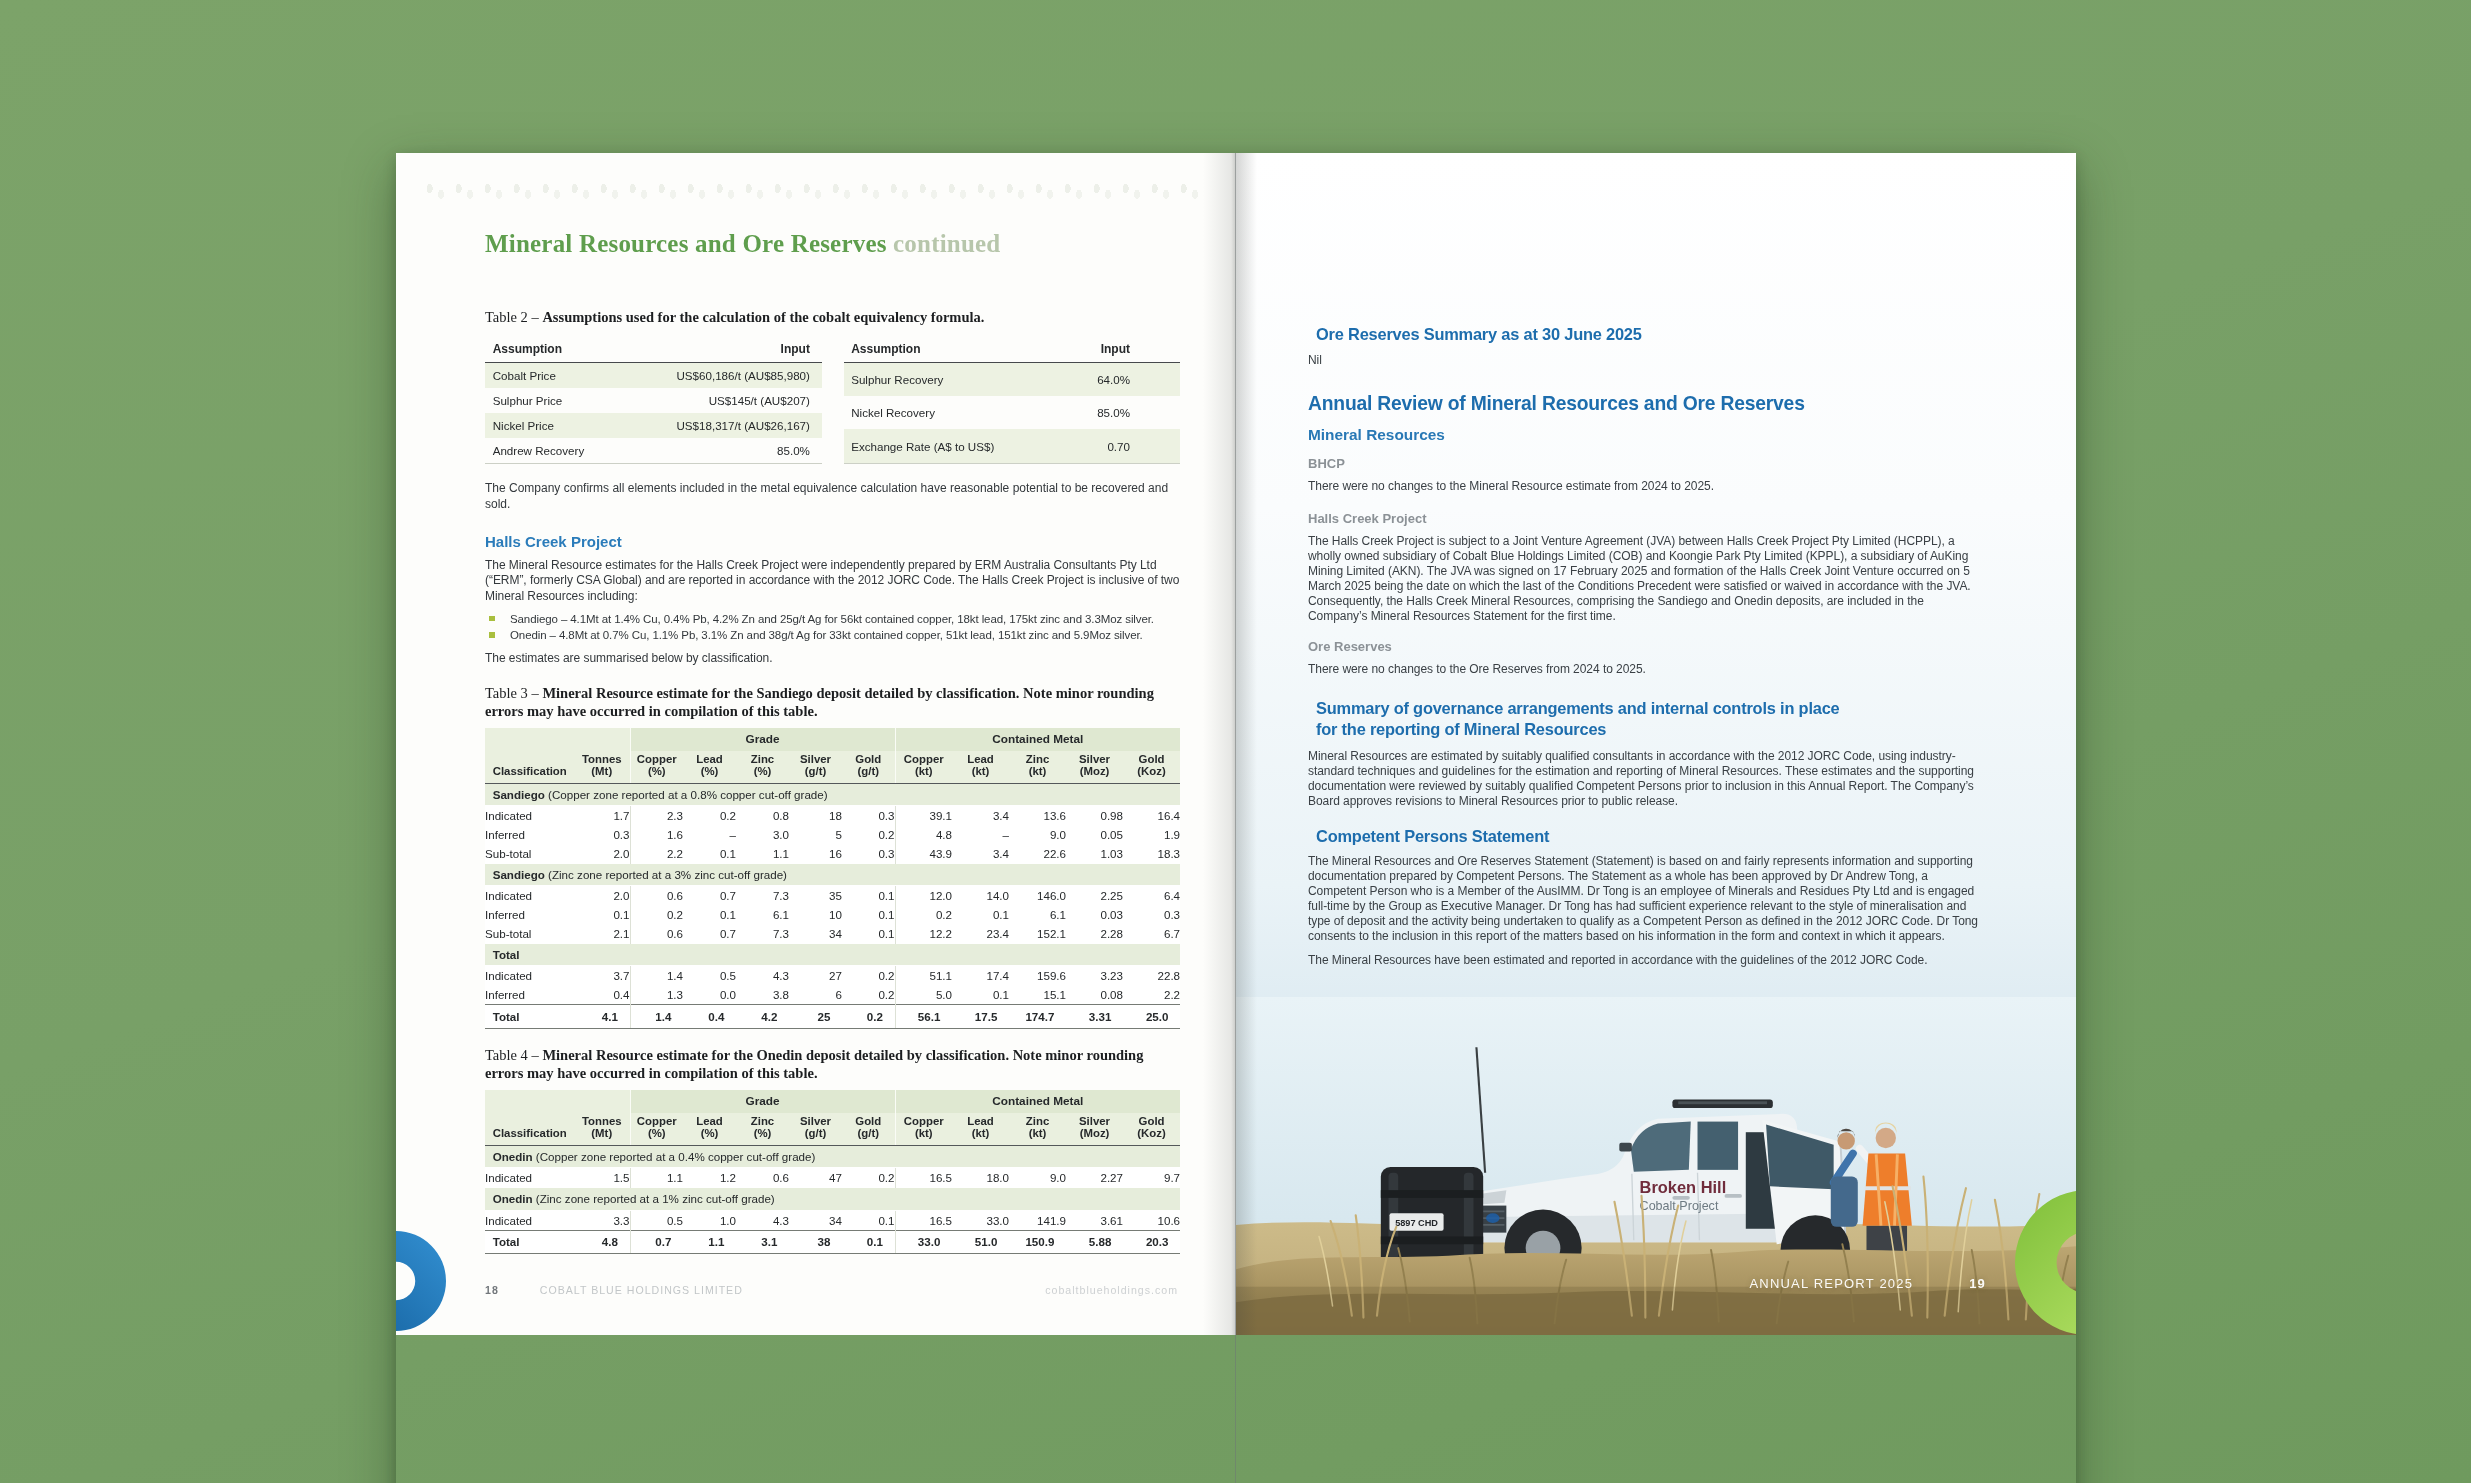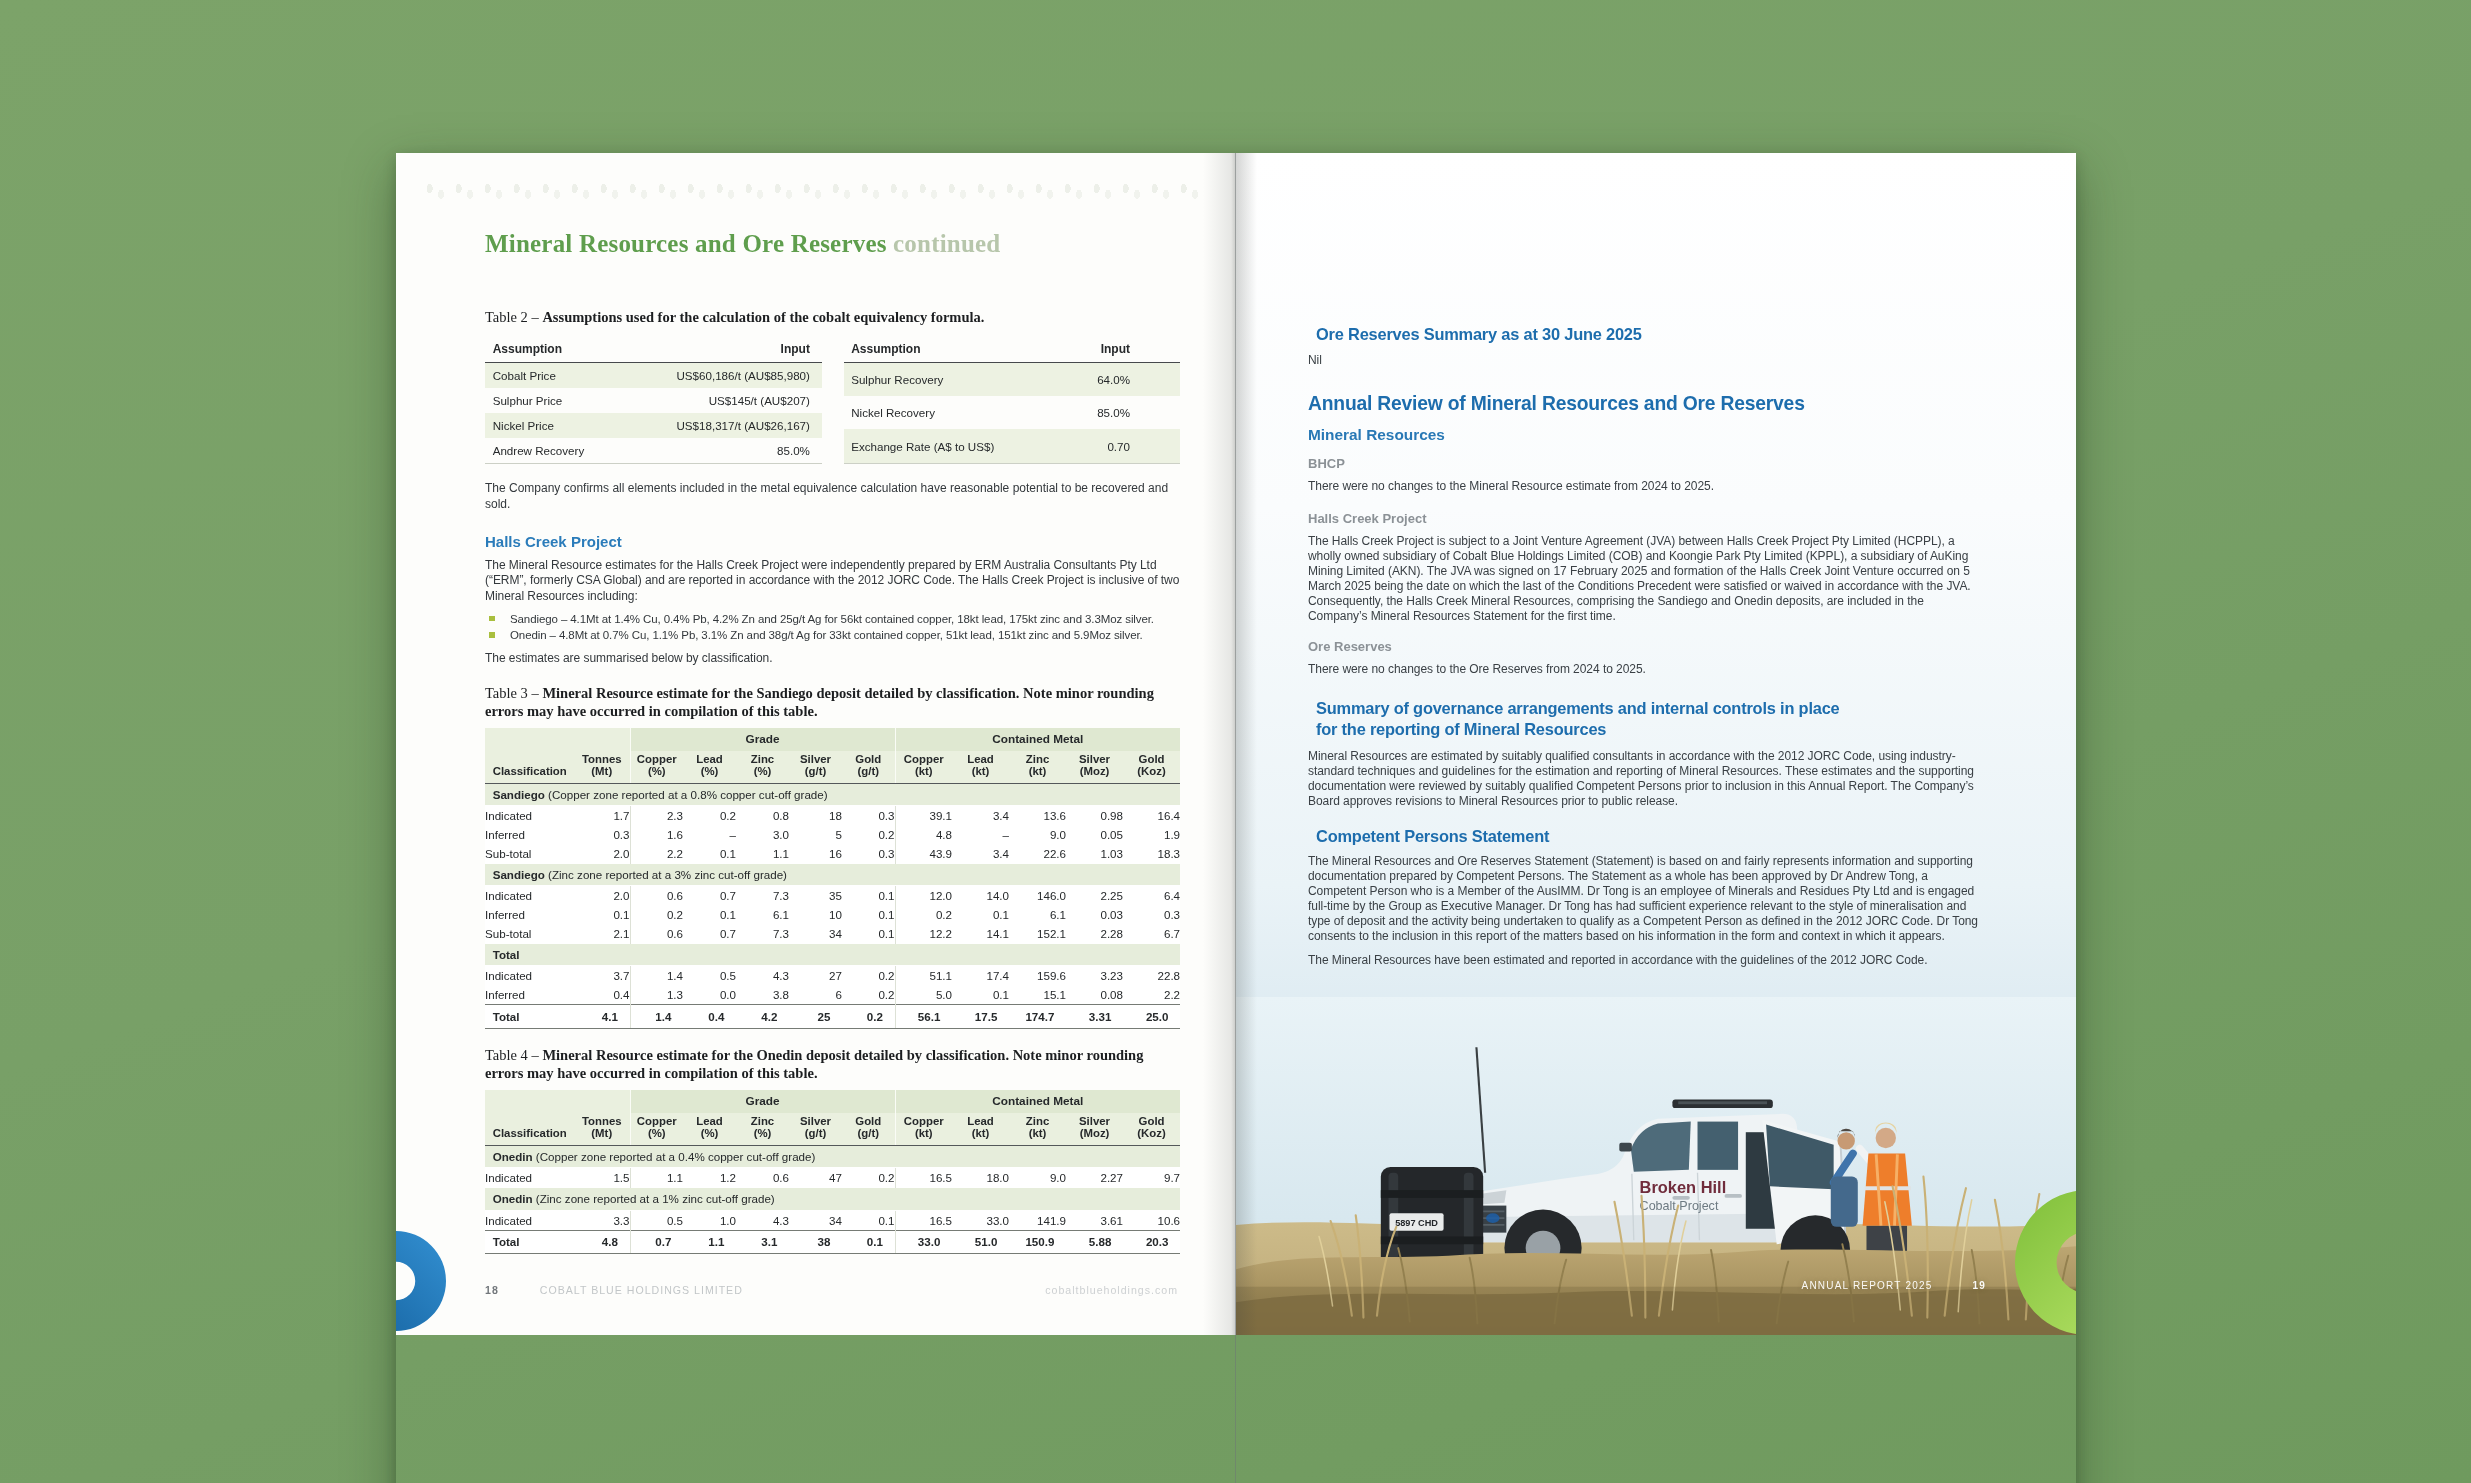--- a/index.html
+++ b/index.html
@@ -85,22 +85,22 @@
   .h-blue-lg{margin:0;font-size:19.3px;font-weight:bold;color:#1d6dad;letter-spacing:-0.2px;}
   .h-blue-md{margin:8px;font-size:16.4px;font-weight:bold;color:#1d6dad;letter-spacing:-0.2px;}
   .h-blue-sm{margin:0;font-size:15.4px;font-weight:bold;color:#2878b5;}
   .h-grey{margin:0;font-size:13px;font-weight:bold;color:#8b9196;}
   .rp-p{margin:7.7px 0 0 0;font-size:12px;color:#3a4045;line-height:15px;letter-spacing:-0.05px;}
   .mt10{margin-top:9.7px;} .mt12{margin-top:11.6px;} .mt16{margin-top:15.4px;}
   .mt18{margin-top:17.4px;} .mt22{margin-top:21px;} .mt26{margin-top:25px;}
 
   .photo{position:absolute;left:0;bottom:0;width:840px;height:338px;z-index:1;}
   .photo svg{display:block;}
-  .rp-footer{position:absolute;right:90px;bottom:44px;z-index:7;display:flex;gap:40px;align-items:baseline;
-    color:rgba(255,255,255,.95);font-size:10px;letter-spacing:1.2px;text-shadow:0 0 5.8px rgba(90,80,40,.35);}
+  .rp-footer{position:absolute;right:90px;bottom:44px;z-index:7;display:flex;gap:56px;align-items:baseline;
+    color:rgba(255,255,255,.95);font-size:13px;letter-spacing:1.2px;text-shadow:0 0 5.8px rgba(90,80,40,.35);}
   .rp-footer .pno{font-weight:bold;}
   .spine-line{position:absolute;left:839px;top:0;bottom:0;width:1px;background:rgba(110,116,118,.5);z-index:9;}
 </style>
 </head>
 <body>
 
 <div class="spread">
 
   <div class="page page-left">
     <div class="lp-pattern"></div>
@@ -324,21 +324,21 @@
             </tr>
             <tr class="data">
               <td class="lab">Sub-total</td>
               <td class="num">2.1</td>
               <td class="num sep">0.6</td>
               <td class="num">0.7</td>
               <td class="num">7.3</td>
               <td class="num">34</td>
               <td class="num">0.1</td>
               <td class="num sep">12.2</td>
-              <td class="num">14.1</td>
+              <td class="num">23.4</td>
               <td class="num">152.1</td>
               <td class="num">2.28</td>
               <td class="num">6.7</td>
             </tr>
             <tr class="section">
               <td colspan="12"><b>Total</b></td>
             </tr>
             <tr class="data">
               <td class="lab">Indicated</td>
               <td class="num">3.7</td>

